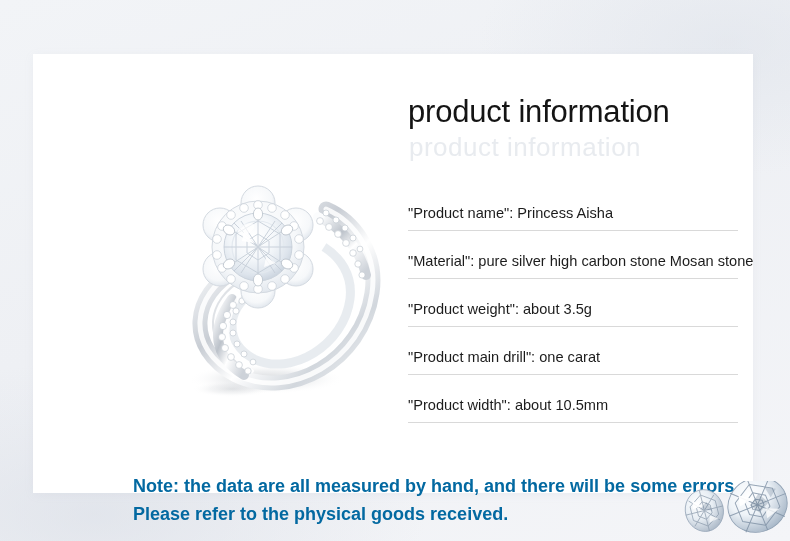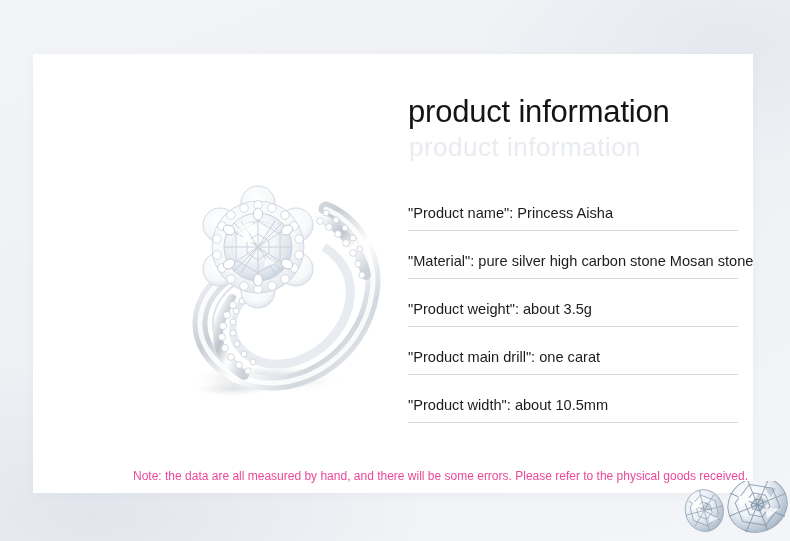--- a/index.html
+++ b/index.html
@@ -111,23 +111,24 @@
     white-space: nowrap;
     line-height: 1;
   }
 
   
   #note {
     position: absolute;
     left: 99px;   
     top: 400px;
     width: 648px;
-    font-size: 12px;
+    font-size: 18px;
     line-height: 1.55;
-    color: #ec4899;
+    color: #0369a1;
+    font-weight: bold;
   }
 
   
   #diamonds {
     position: absolute;
     left: 676px;
     top: 481px;
     width: 114px;
     height: 60px;
     overflow: hidden;

